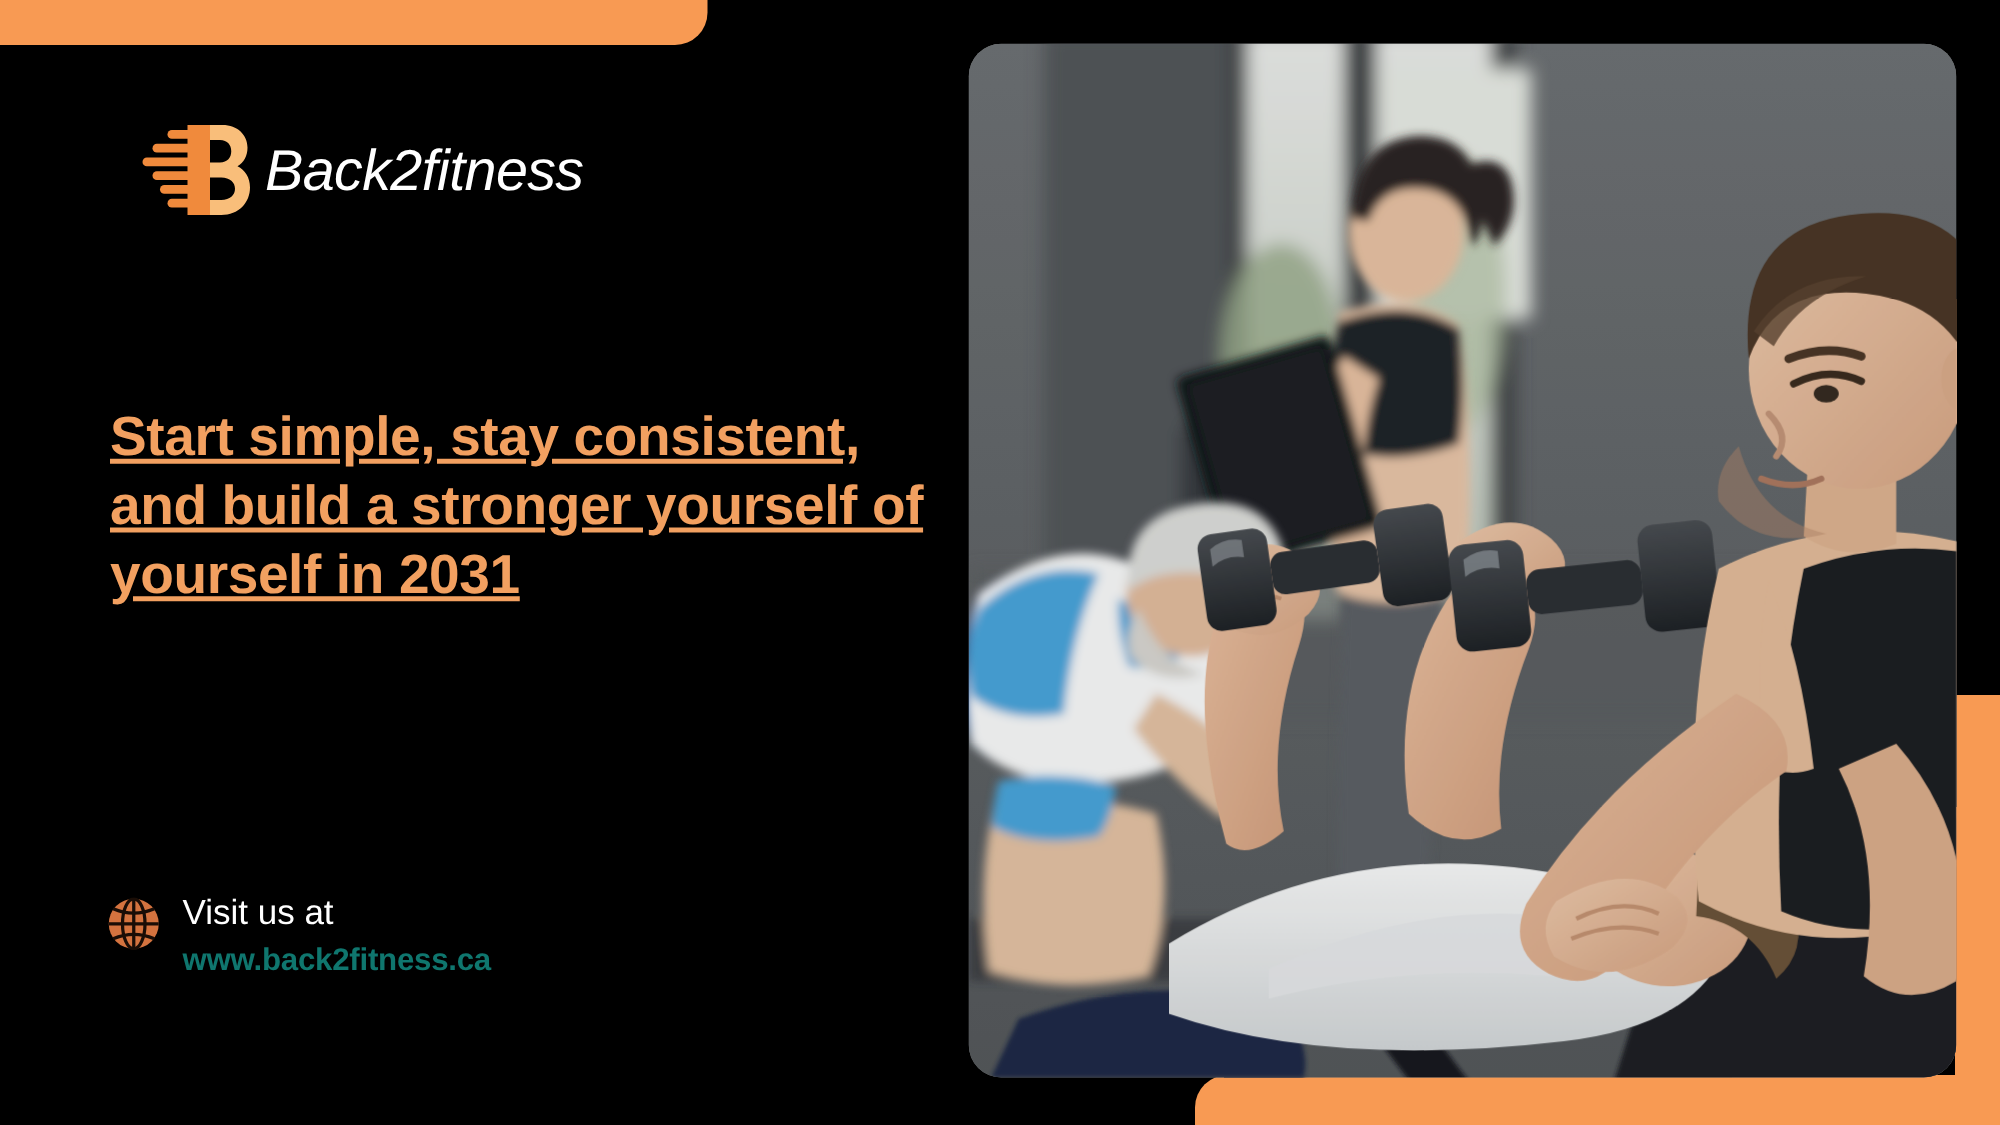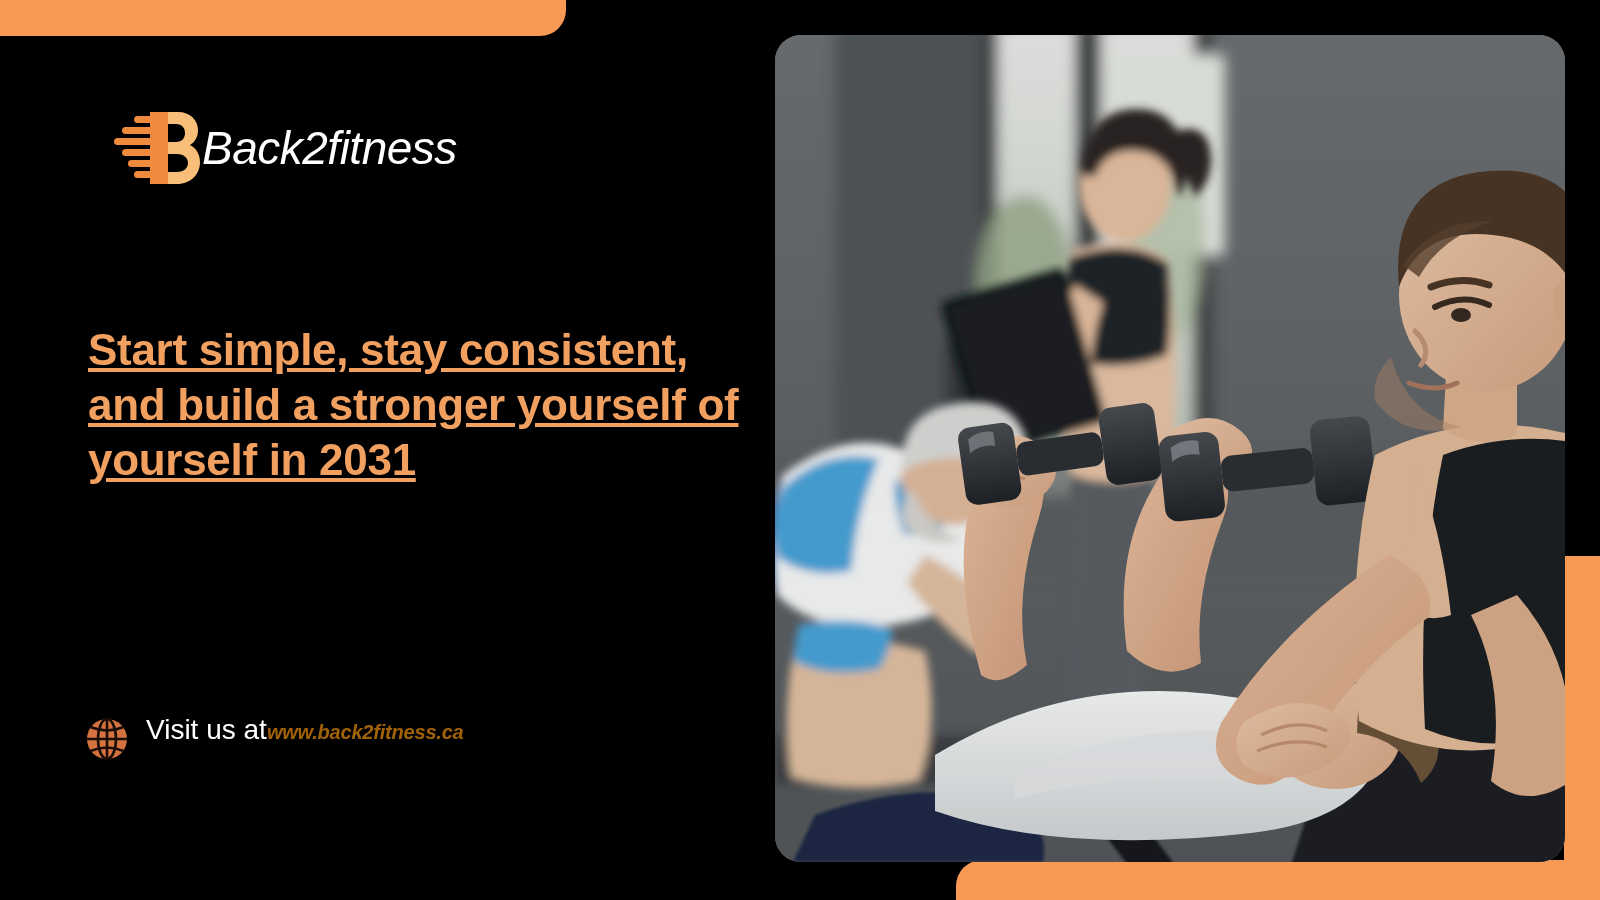--- a/index.html
+++ b/index.html
@@ -34,24 +34,24 @@
     position: absolute;
     left: 956px; bottom: 0;
     width: 644px; height: 40px;
     background: #F89A53;
     border-top-left-radius: 26px;
   }
 
   
   .logo-row {
     position: absolute;
-    left: 108px; top: 108px;
+    left: 108px; top: 96px;
     display: flex;
     align-items: center;
-    gap: 2px;
+    gap: 12px;
   }
   .logo-mark { width: 92px; height: 80px; display: block; }
   .logo-wordmark {
     color: #FFFFFF;
     font-size: 46px;
     font-style: italic;
     font-weight: 400;
     letter-spacing: -0.5px;
     line-height: 1;
     white-space: nowrap;
@@ -73,36 +73,35 @@
 
   
   .visit-block {
     position: absolute;
     left: 86px; top: 712px;
     display: flex;
     align-items: flex-start;
     gap: 18px;
   }
   .globe-icon { width: 42px; height: 42px; display: block; margin-top: 6px; }
-  .visit-text { display: flex; flex-direction: row; }
+  .visit-text { display: flex; flex-direction: column; }
   .visit-label {
     color: #FFFFFF;
     font-size: 28px;
     font-weight: 400;
     line-height: 36px;
     white-space: nowrap;
   }
   .visit-url {
-    color: #a16207;
-    font-size: 20px;
+    color: #0f766e;
+    font-size: 25px;
     font-weight: 700;
     line-height: 40px;
     letter-spacing: -0.2px;
     white-space: nowrap;
-    font-style: italic;
   }
 
   
   .photo {
     position: absolute;
     left: 775px; top: 35px;
     width: 790px; height: 827px;
     border-radius: 26px;
     overflow: hidden;
     background: #6e7173;

